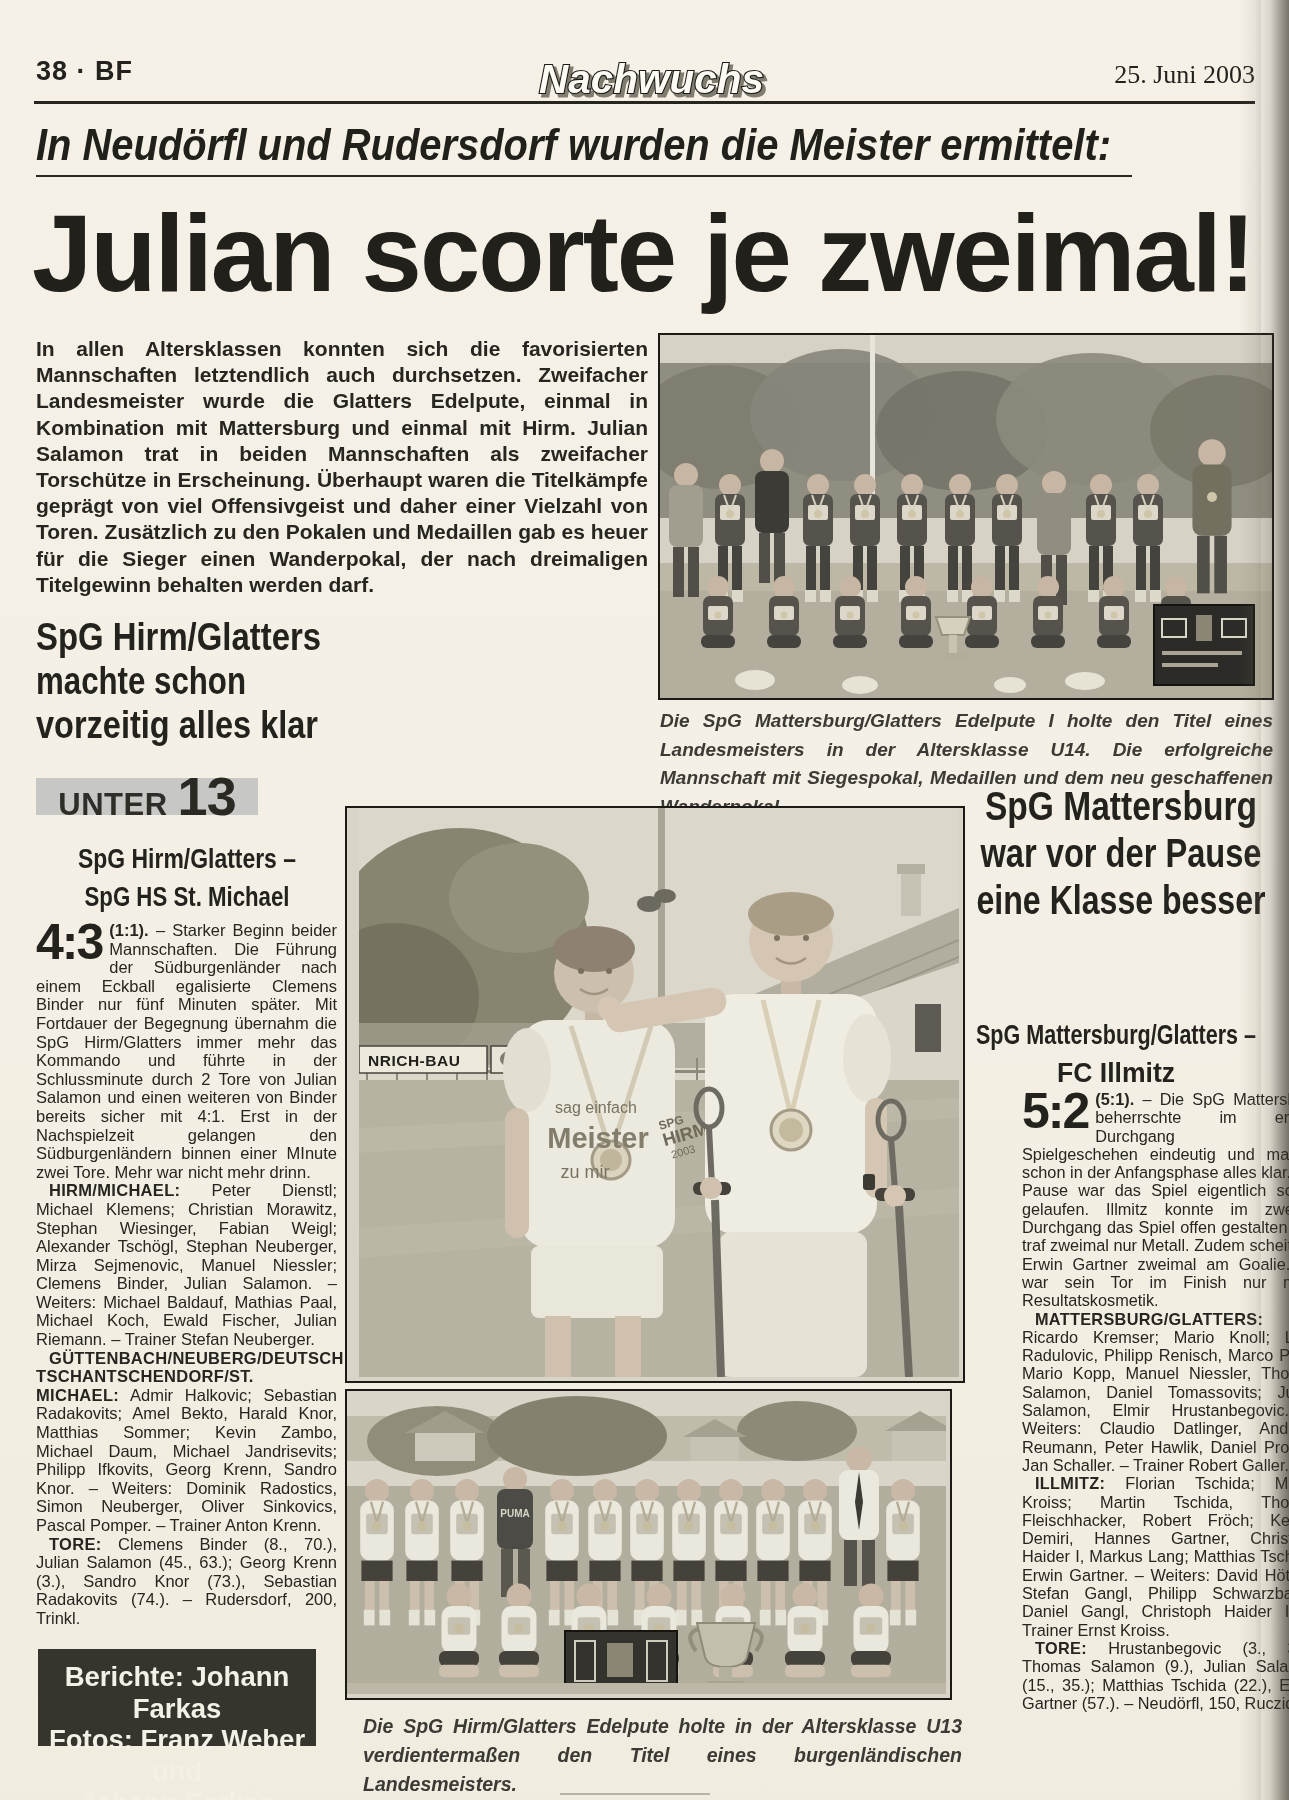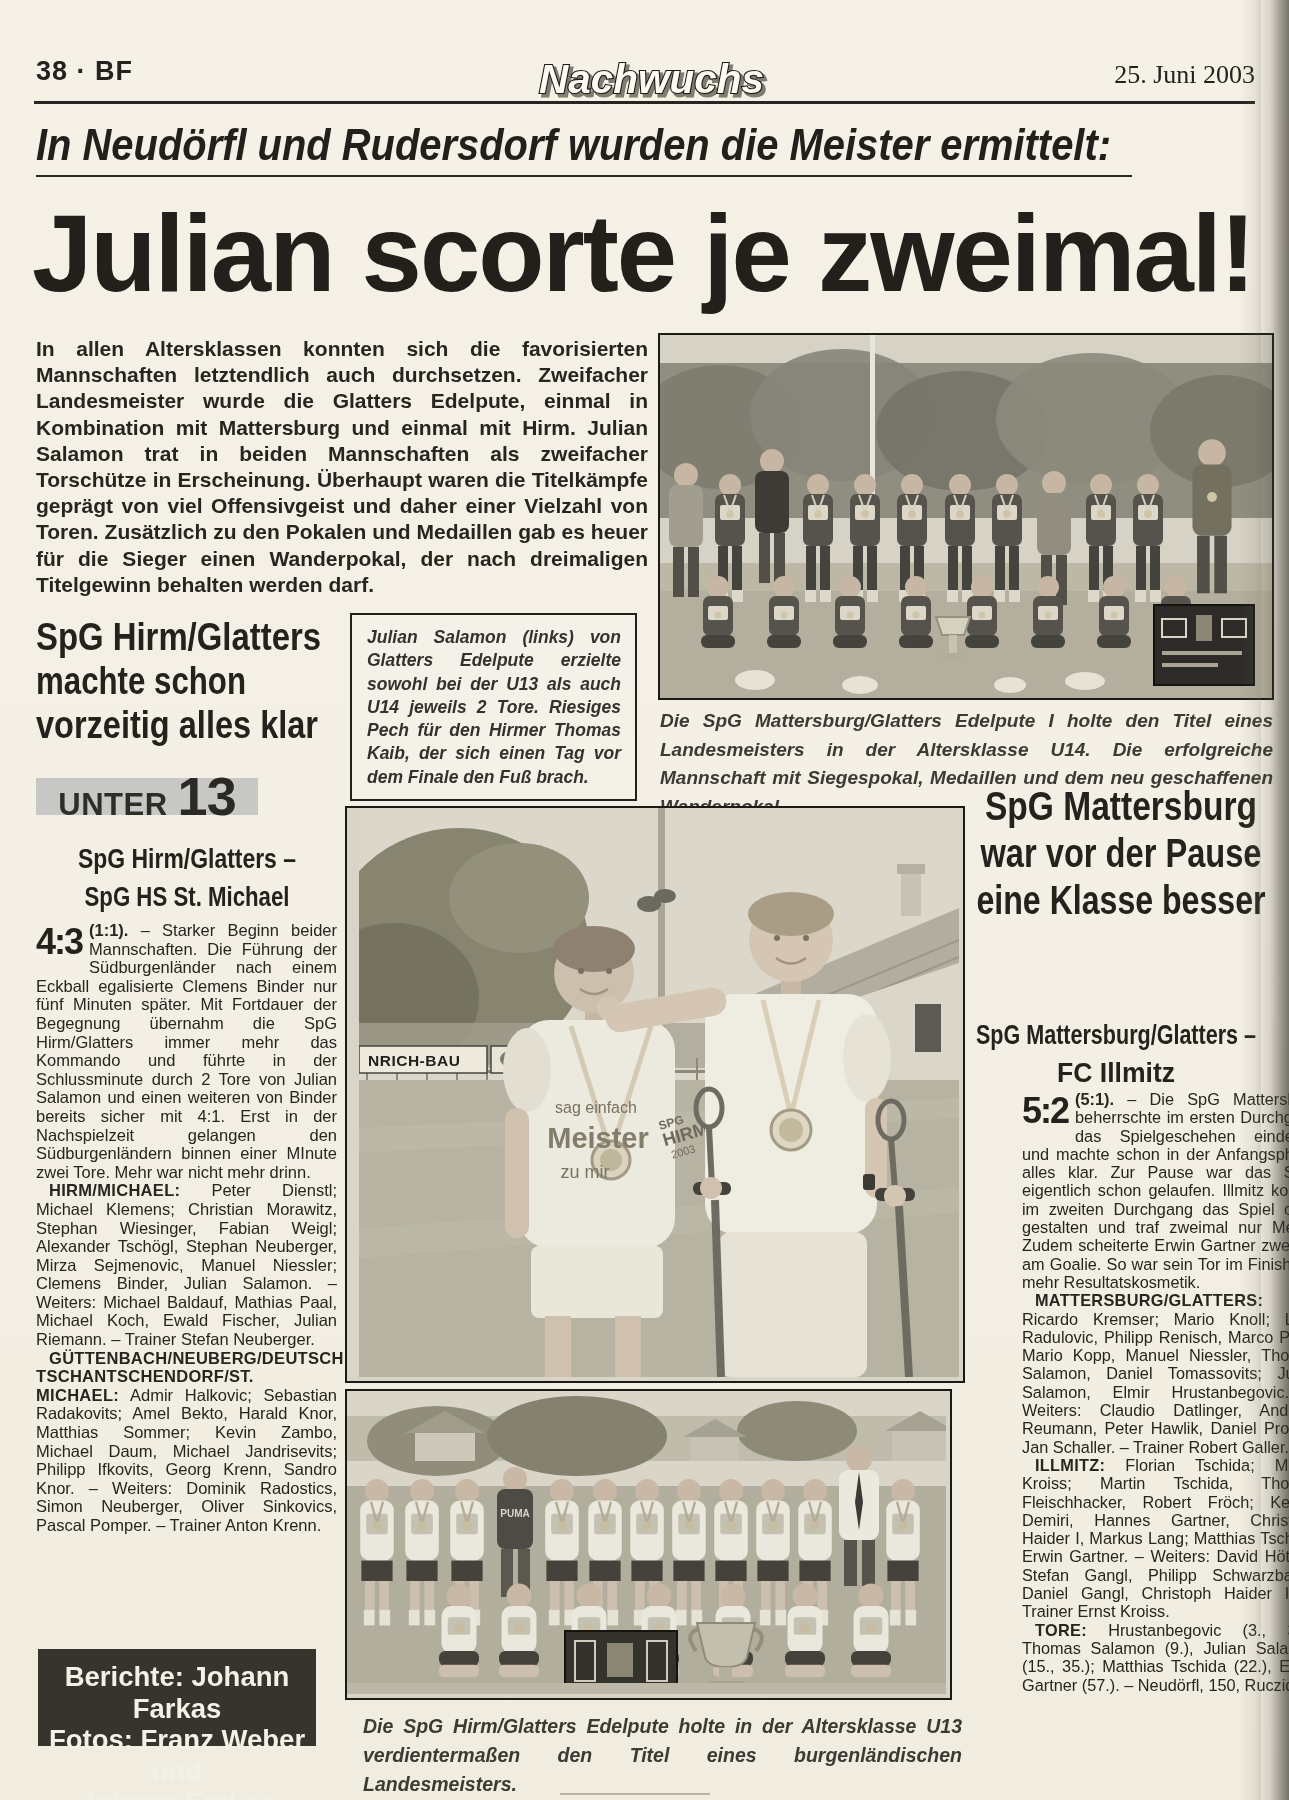--- a/index.html
+++ b/index.html
@@ -35,21 +35,21 @@
   .bar13{left:36px;top:778px;width:222px;height:37px;}
   .bar14{left:975px;top:959px;width:291px;height:36px;}
   .age-label{font-size:31px;font-weight:bold;line-height:37px;vertical-align:baseline;letter-spacing:.5px;color:#2e2d28;}
   .age-num{font-size:54px;font-weight:bold;line-height:37px;vertical-align:baseline;letter-spacing:-1px;color:#2a2924;margin-left:10px;}
   
   .bodycol{text-align:justify;color:#26251f;}
   .lbody{left:36px;top:921px;width:301px;font-size:16.5px;line-height:18.6px;}
   .rbody{left:1022px;top:1090px;width:298px;font-size:16.3px;line-height:18.3px;}
   .bodycol p{margin:0;}
   .bodycol p.ind{text-indent:13px;}
-  .bigscore{float:left;font-size:36px;line-height:38px;font-weight:bold;letter-spacing:-2px;margin:2px 7px 0 0;color:#23221d;}
+  .bigscore{float:left;font-size:50px;line-height:38px;font-weight:bold;letter-spacing:-2px;margin:2px 7px 0 0;color:#23221d;}
   .ht{font-weight:bold;}
   .lineup-label{font-weight:bold;letter-spacing:.3px;}
   
   .credits{left:38px;top:1649px;width:278px;height:97px;background:#35342d;color:#f3f0e6;
            text-align:center;font-weight:bold;font-size:27.5px;line-height:31.5px;padding-top:12px;box-sizing:border-box;}
   
   .curl{right:0;top:0;width:34px;height:1800px;
         background:linear-gradient(to right,rgba(80,75,64,0) 0%,rgba(80,75,64,.18) 45%,rgba(60,56,46,.5) 80%,rgba(40,37,30,.62) 100%);}
   .curl2{right:28px;top:0;width:22px;height:1800px;background:linear-gradient(to right,rgba(120,114,98,0),rgba(120,114,98,.16));}
   .scanmark{left:560px;top:1793px;width:150px;height:2px;background:#b7b3a5;}
@@ -185,21 +185,20 @@
     </svg>
   </div>
   <div class="abs cap cap1">Die SpG Mattersburg/Glatters Edelpute I holte den Titel eines Landesmeisters in der Altersklasse U14. Die erfolgreiche Mannschaft mit Siegespokal, Medaillen und dem neu geschaffenen Wanderpokal.</div>
 
   <svg class="abs" style="left:36px;top:612px" width="302" height="142">
     <text class="colhead-t" style="font-size:38px" x="0" y="38" textLength="285" lengthAdjust="spacingAndGlyphs">SpG Hirm/Glatters</text>
     <text class="colhead-t" style="font-size:38px" x="0" y="82" textLength="210" lengthAdjust="spacingAndGlyphs">machte schon</text>
     <text class="colhead-t" style="font-size:38px" x="0" y="126" textLength="282" lengthAdjust="spacingAndGlyphs">vorzeitig alles klar</text>
   </svg>
 
-  <div class="abs capbox">Julian Salamon (links) von Glatters Edelpute erzielte sowohl bei der U13 als auch U14 jeweils 2 Tore. Riesiges Pech für den Hirmer Thomas Kaib, der sich einen Tag vor dem Finale den Fuß brach.</div>
 
   <div class="abs agebar bar13">
     <span class="age-label">UNTER</span><span class="age-num">13</span>
   </div>
 
   <svg class="abs" style="left:36px;top:838px" width="302" height="80">
     <text class="colhead-t" style="font-size:27px" x="151" y="30" text-anchor="middle" textLength="218" lengthAdjust="spacingAndGlyphs">SpG Hirm/Glatters –</text>
     <text class="colhead-t" style="font-size:27px" x="151" y="68" text-anchor="middle" textLength="205" lengthAdjust="spacingAndGlyphs">SpG HS St. Michael</text>
   </svg>
 
@@ -209,20 +208,24 @@
       <b class="ht">(1:1).</b>
       <span>– Starker Beginn beider Mannschaften. Die Führung der Südburgenländer nach einem Eckball egalisierte Clemens Binder nur fünf Minuten später. Mit Fortdauer der Begegnung übernahm die SpG Hirm/Glatters immer mehr das Kommando und führte in der Schlussminute durch 2 Tore von Julian Salamon und einen weiteren von Binder bereits sicher mit 4:1. Erst in der Nachspielzeit gelangen den Südburgenländern binnen einer MInute zwei Tore. Mehr war nicht mehr drinn.</span>
     </p>
     <p class="ind">
       <b class="lineup-label">HIRM/MICHAEL:</b>
       <span>Peter Dienstl; Michael Klemens; Christian Morawitz, Stephan Wiesinger, Fabian Weigl; Alexander Tschögl, Stephan Neuberger, Mirza Sejmenovic, Manuel Niessler; Clemens Binder, Julian Salamon. – Weiters: Michael Baldauf, Mathias Paal, Michael Koch, Ewald Fischer, Julian Riemann. – Trainer Stefan Neuberger.</span>
     </p>
     <p class="ind">
       <b class="lineup-label">GÜTTENBACH/NEUBERG/DEUTSCH TSCHANTSCHENDORF/ST. MICHAEL:</b>
       <span>Admir Halkovic; Sebastian Radakovits; Amel Bekto, Harald Knor, Matthias Sommer; Kevin Zambo, Michael Daum, Michael Jandrisevits; Philipp Ifkovits, Georg Krenn, Sandro Knor. – Weiters: Dominik Radostics, Simon Neuberger, Oliver Sinkovics, Pascal Pomper. – Trainer Anton Krenn.</span>
+    </p>
+    <p class="ind">
+      <b class="lineup-label">TORE:</b>
+      <span>Clemens Binder (8., 70.), Julian Salamon (45., 63.); Georg Krenn (3.), Sandro Knor (73.), Sebastian Radakovits (74.). – Rudersdorf, 200, Trinkl.</span>
     </p>
   </div>
 
   <div class="abs credits">
     <div>Berichte: Johann Farkas</div>
     <div>Fotos:  Franz Weber und</div>
     <div>Johann Farkas</div>
   </div>
 
   <div class="abs photo ph2">

